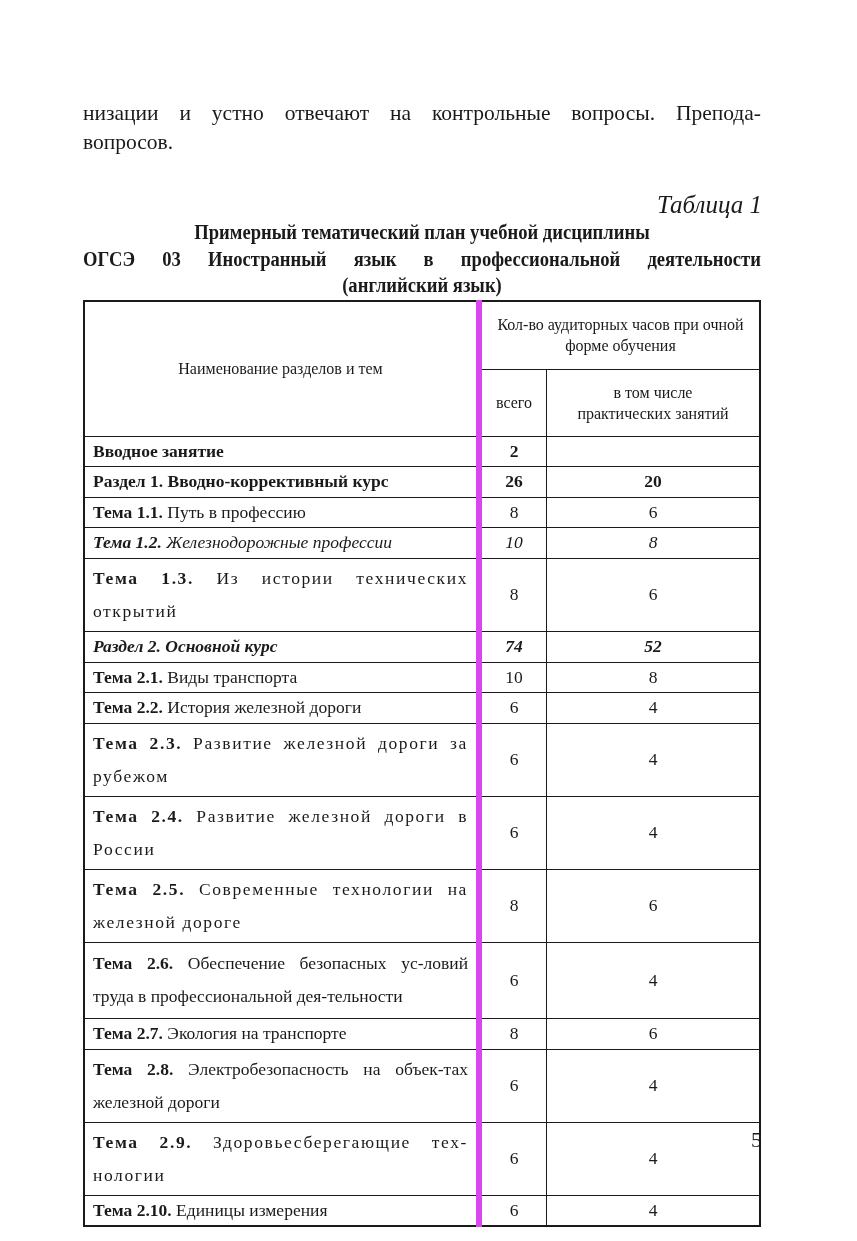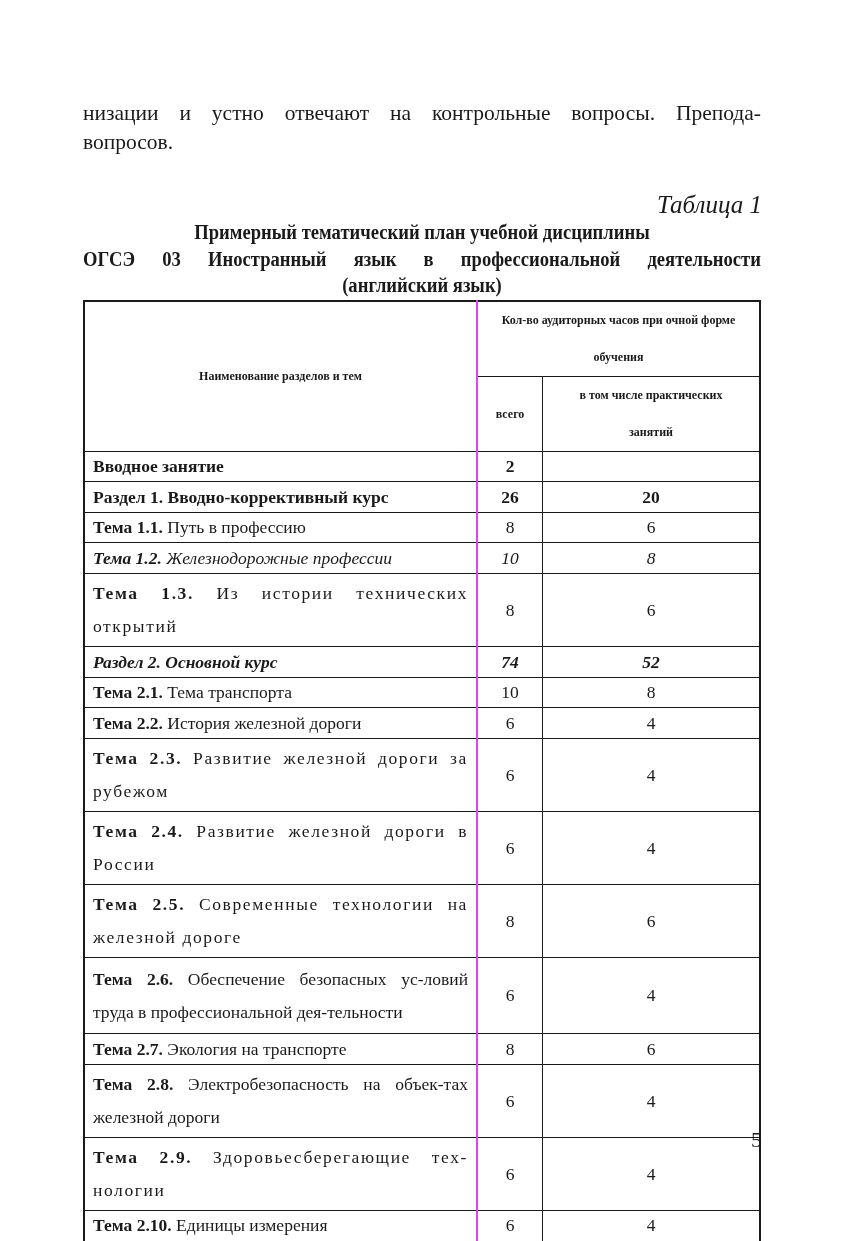--- a/index.html
+++ b/index.html
@@ -24,24 +24,24 @@
     transform: scaleX(0.93); transform-origin: left top; width: 729px;
   }
   .table-title .ln { display: block; text-align: center; }
   .table-title .ln.j { text-align: justify; text-align-last: justify; }
   table {
     position: absolute; left: 83px; top: 300px; width: 678px;
     border-collapse: collapse; font-size: 17.5px;
   }
   td, th { border: 1px solid #1a1a1a; padding: 0 8px; vertical-align: middle; }
   table { border: 2px solid #1a1a1a; }
-  td.c1, th.c1 { border-right: 2px solid #d946ef; width: 375px; }
+  td.c1, th.c1 { border-right: 6px solid #d946ef; width: 375px; }
   td.c2 { width: 48px; text-align: center; padding: 0; }
   td.c3 { text-align: center; }
-  th { font-weight: bold; font-size: 12px; line-height: 37px; }
+  th { font-weight: normal; font-size: 16px; line-height: 21px; }
   .bold { font-weight: bold; }
   .lbl { font-weight: bold; }
   .wrap { line-height: 33px; padding-top: 3px; padding-bottom: 3px; }
   .spaced { letter-spacing: 1.6px; }
   .pagenum {
     position: absolute; right: 95px; top: 1127px; font-size: 22px;
   }
 </style>
 </head>
 <body>
@@ -95,21 +95,21 @@
         <td class="c1 wrap spaced" style="text-align: justify;"><span class="lbl">Тема 1.3.</span><span> Из истории технических открытий</span></td>
         <td class="c2">8</td>
         <td class="c3">6</td>
       </tr>
       <tr style="height: 31px; font-style: italic;">
         <td class="c1 bold"><span class="lbl">Раздел 2. Основной курс</span></td>
         <td class="c2 bold">74</td>
         <td class="c3 bold">52</td>
       </tr>
       <tr style="height: 30px;">
-        <td class="c1" style="text-align: justify;"><span class="lbl">Тема 2.1.</span><span> Тема транспорта</span></td>
+        <td class="c1" style="text-align: justify;"><span class="lbl">Тема 2.1.</span><span> Виды транспорта</span></td>
         <td class="c2">10</td>
         <td class="c3">8</td>
       </tr>
       <tr style="height: 31px;">
         <td class="c1" style="text-align: justify;"><span class="lbl">Тема 2.2.</span><span> История железной дороги</span></td>
         <td class="c2">6</td>
         <td class="c3">4</td>
       </tr>
       <tr style="height: 53px;">
         <td class="c1 wrap spaced" style="text-align: justify;"><span class="lbl">Тема 2.3.</span><span> Развитие железной дороги за рубежом</span></td>

